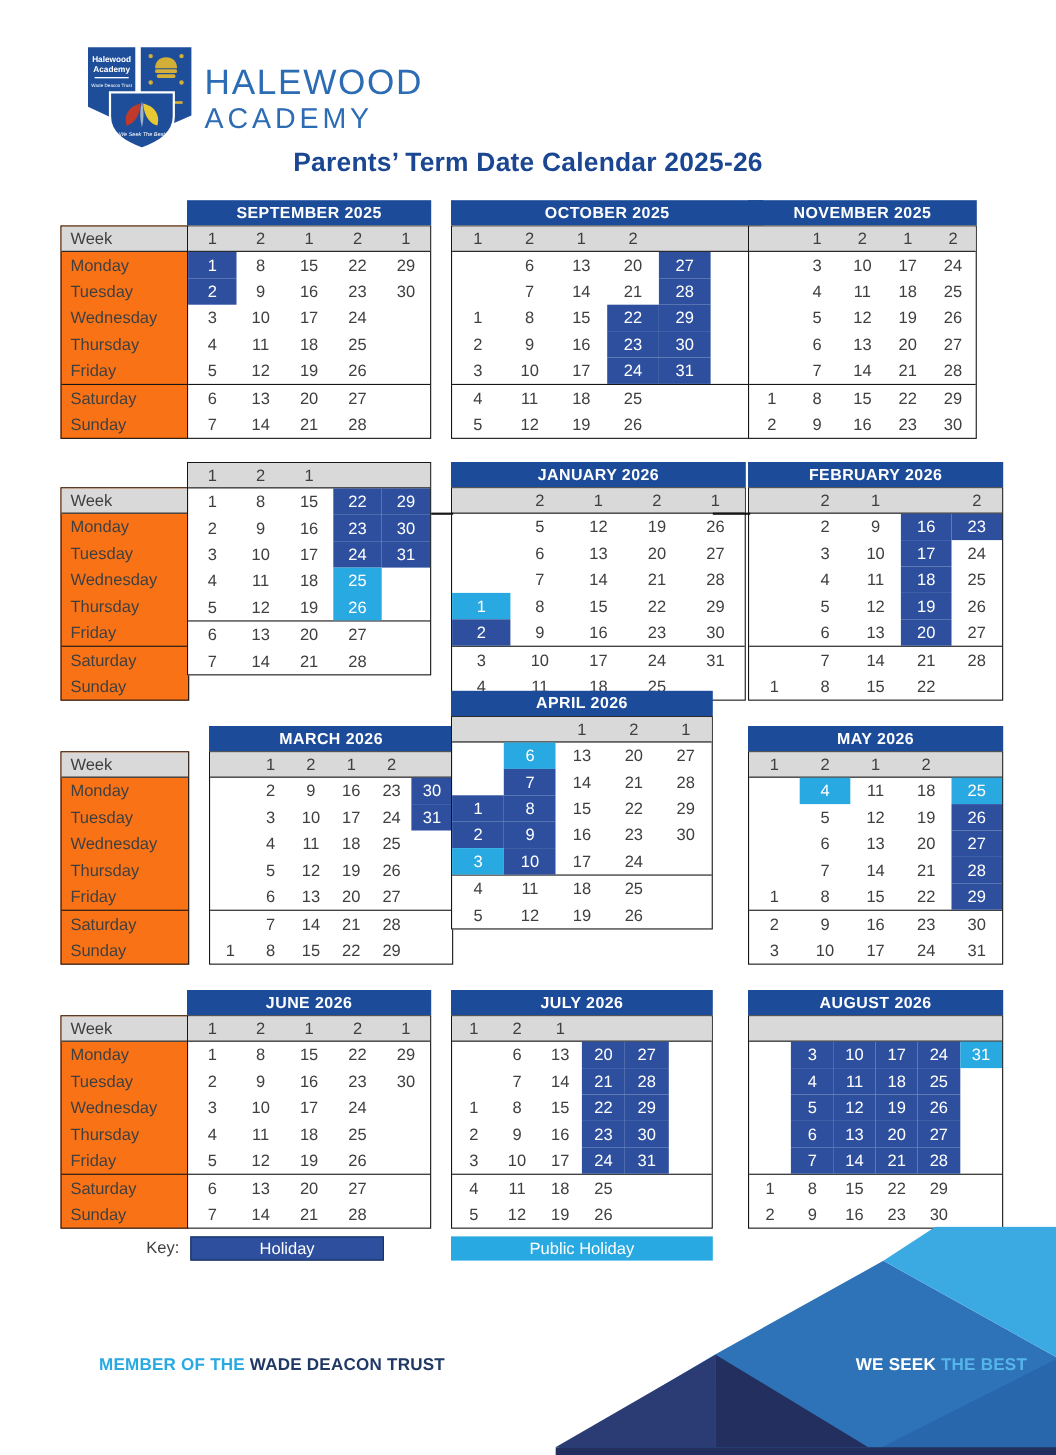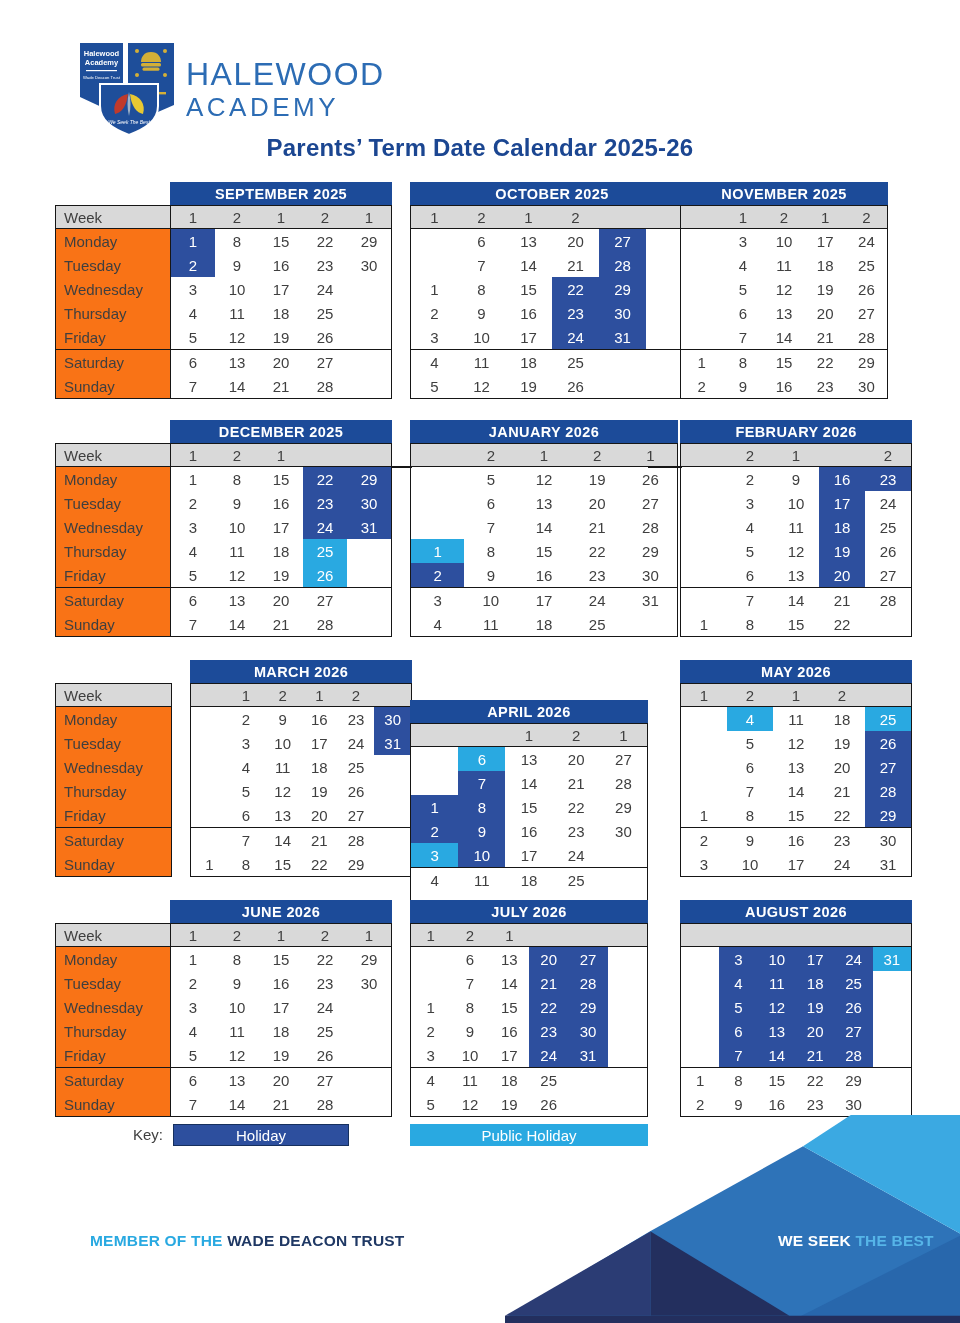--- a/index.html
+++ b/index.html
@@ -297,21 +297,20 @@
       <div class="label week">Week</div>
       <div class="label">Monday</div>
       <div class="label">Tuesday</div>
       <div class="label">Wednesday</div>
       <div class="label">Thursday</div>
       <div class="label">Friday</div>
       <div class="label sat">Saturday</div>
       <div class="label">Sunday</div>
     </div>
     <div class="month" style="left: 170px; top: 420px; width: 222px;">
-      <div class="mh">DECEMBER 2025</div>
       <div class="mbody">
         <div class="row week">
           <div class="cell">1</div>
           <div class="cell">2</div>
           <div class="cell">1</div>
           <div class="cell"></div>
           <div class="cell"></div>
         </div>
         <div class="row">
           <div class="cell">1</div>
@@ -558,21 +557,21 @@
         <div class="row">
           <div class="cell">1</div>
           <div class="cell">8</div>
           <div class="cell">15</div>
           <div class="cell">22</div>
           <div class="cell">29</div>
           <div class="cell"></div>
         </div>
       </div>
     </div>
-    <div class="month" style="left: 410px; top: 700px; width: 238px;">
+    <div class="month" style="left: 410px; top: 628px; width: 238px;">
       <div class="mh">APRIL 2026</div>
       <div class="mbody">
         <div class="row week">
           <div class="cell"></div>
           <div class="cell"></div>
           <div class="cell">1</div>
           <div class="cell">2</div>
           <div class="cell">1</div>
         </div>
         <div class="row">

